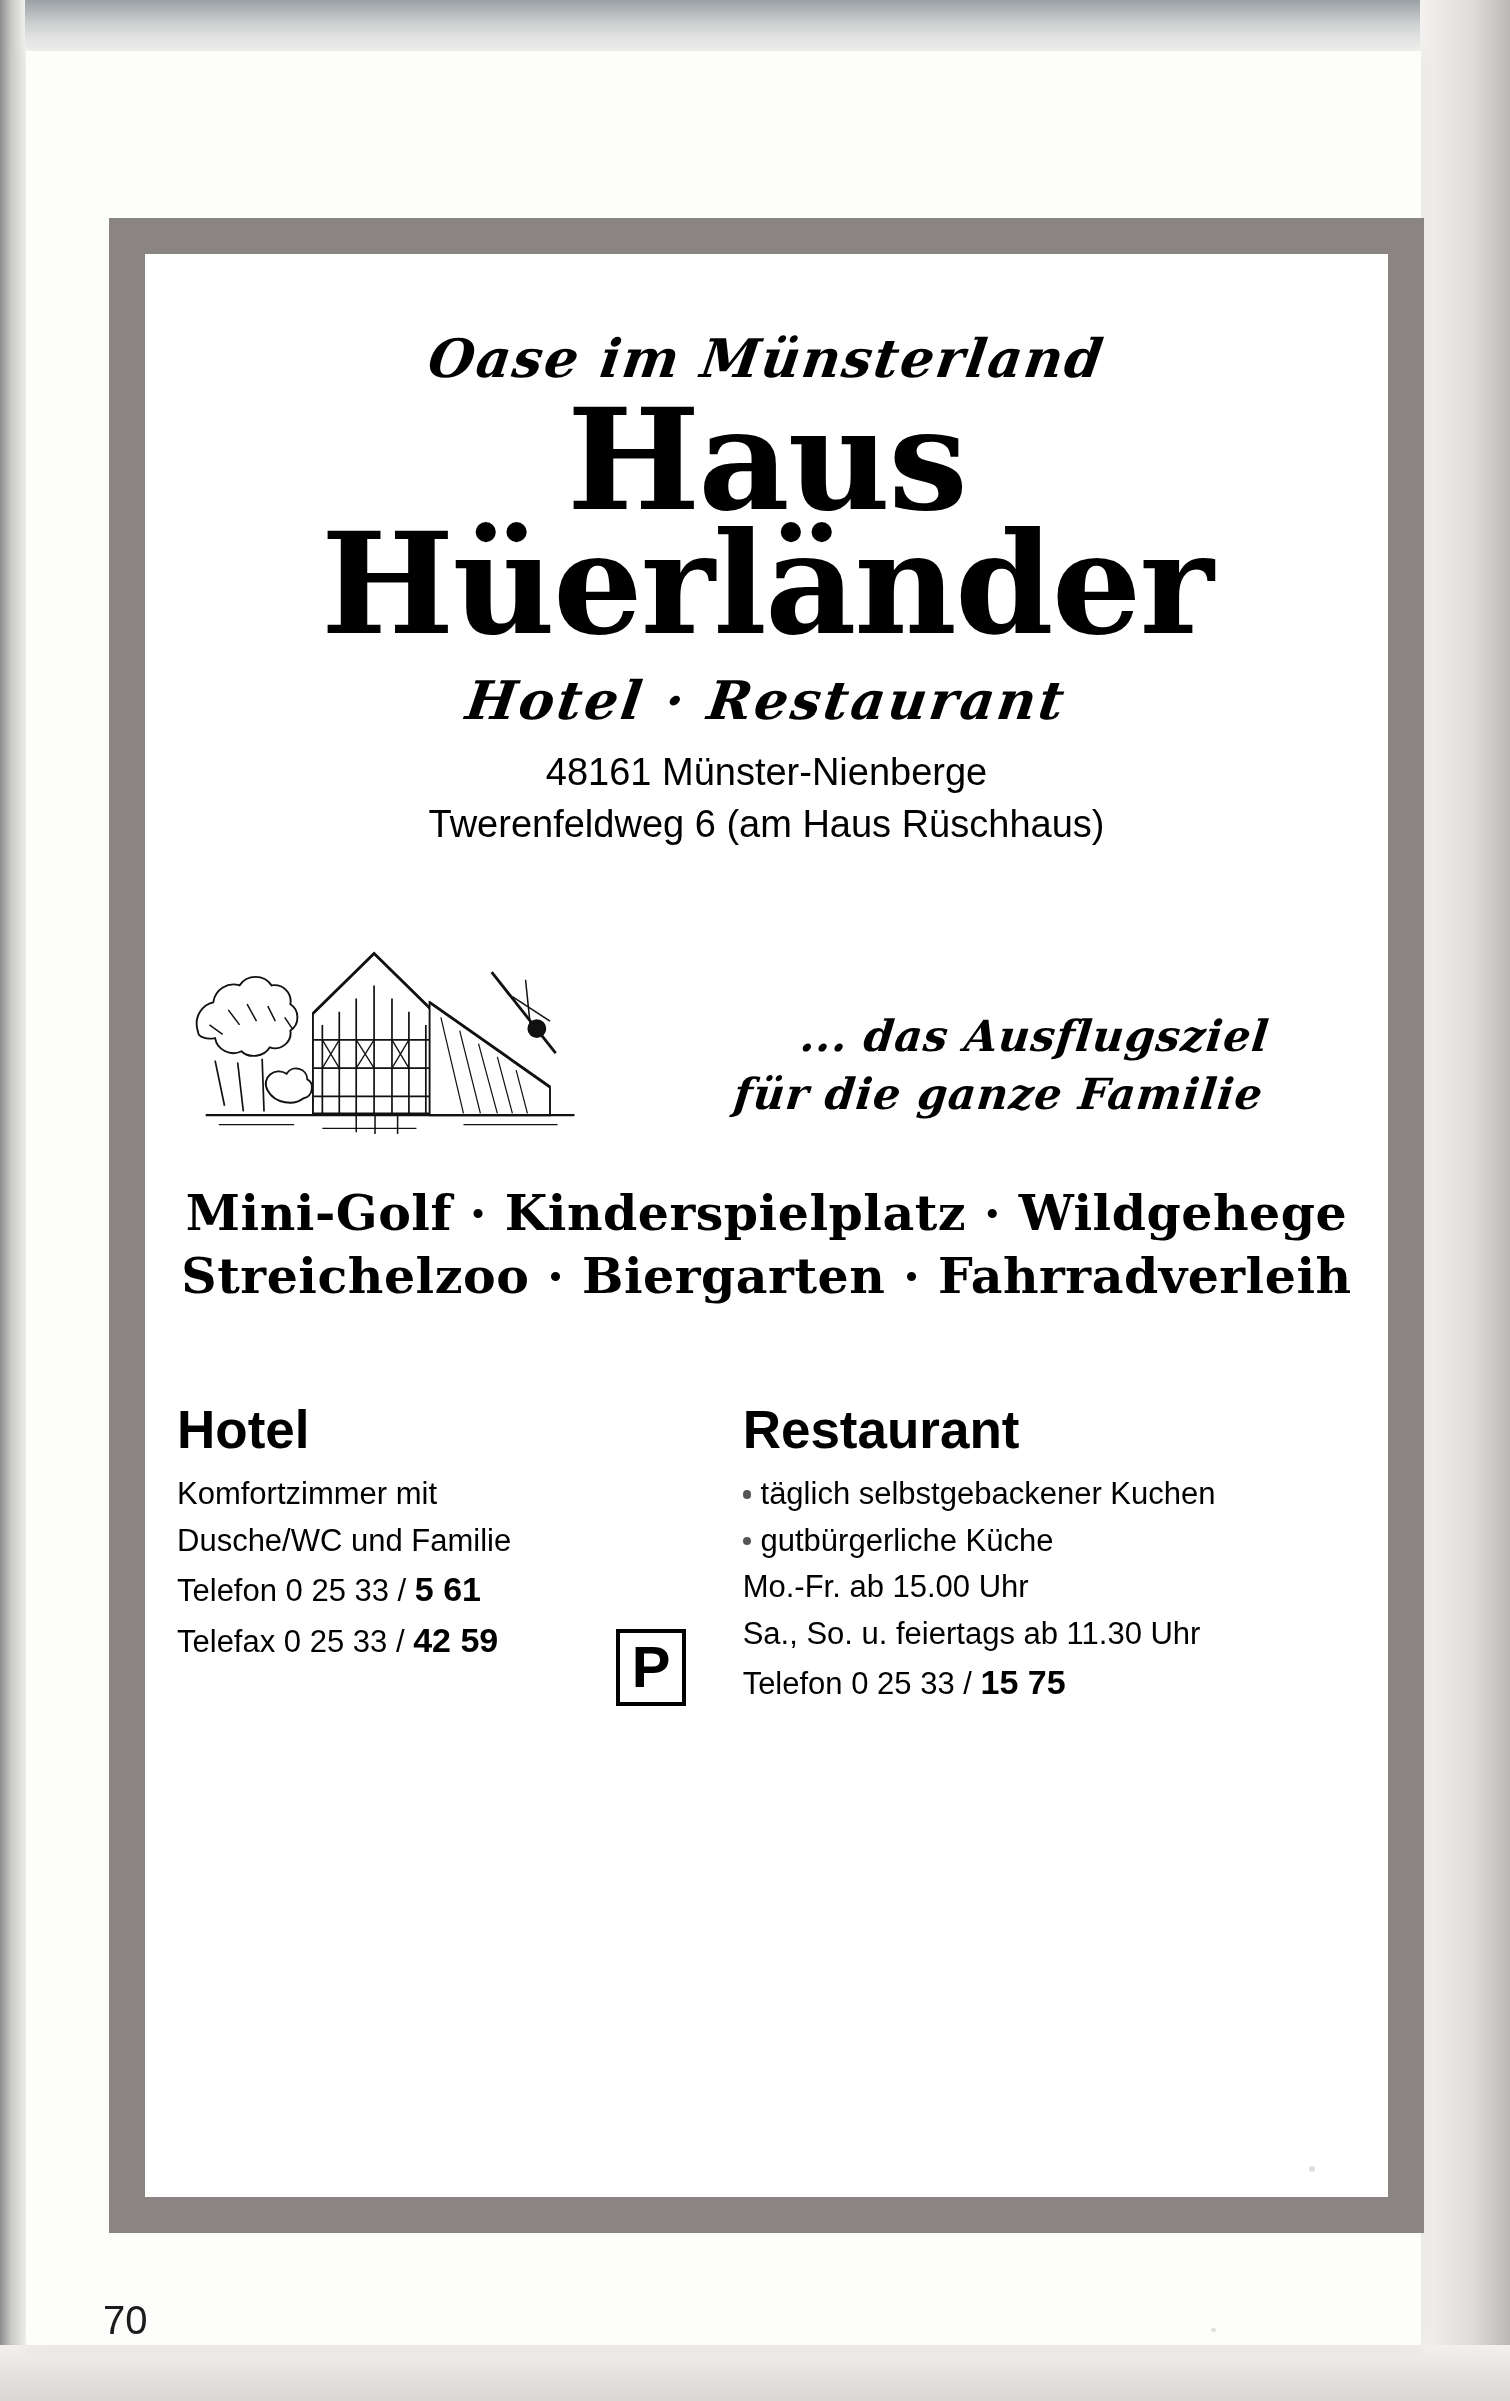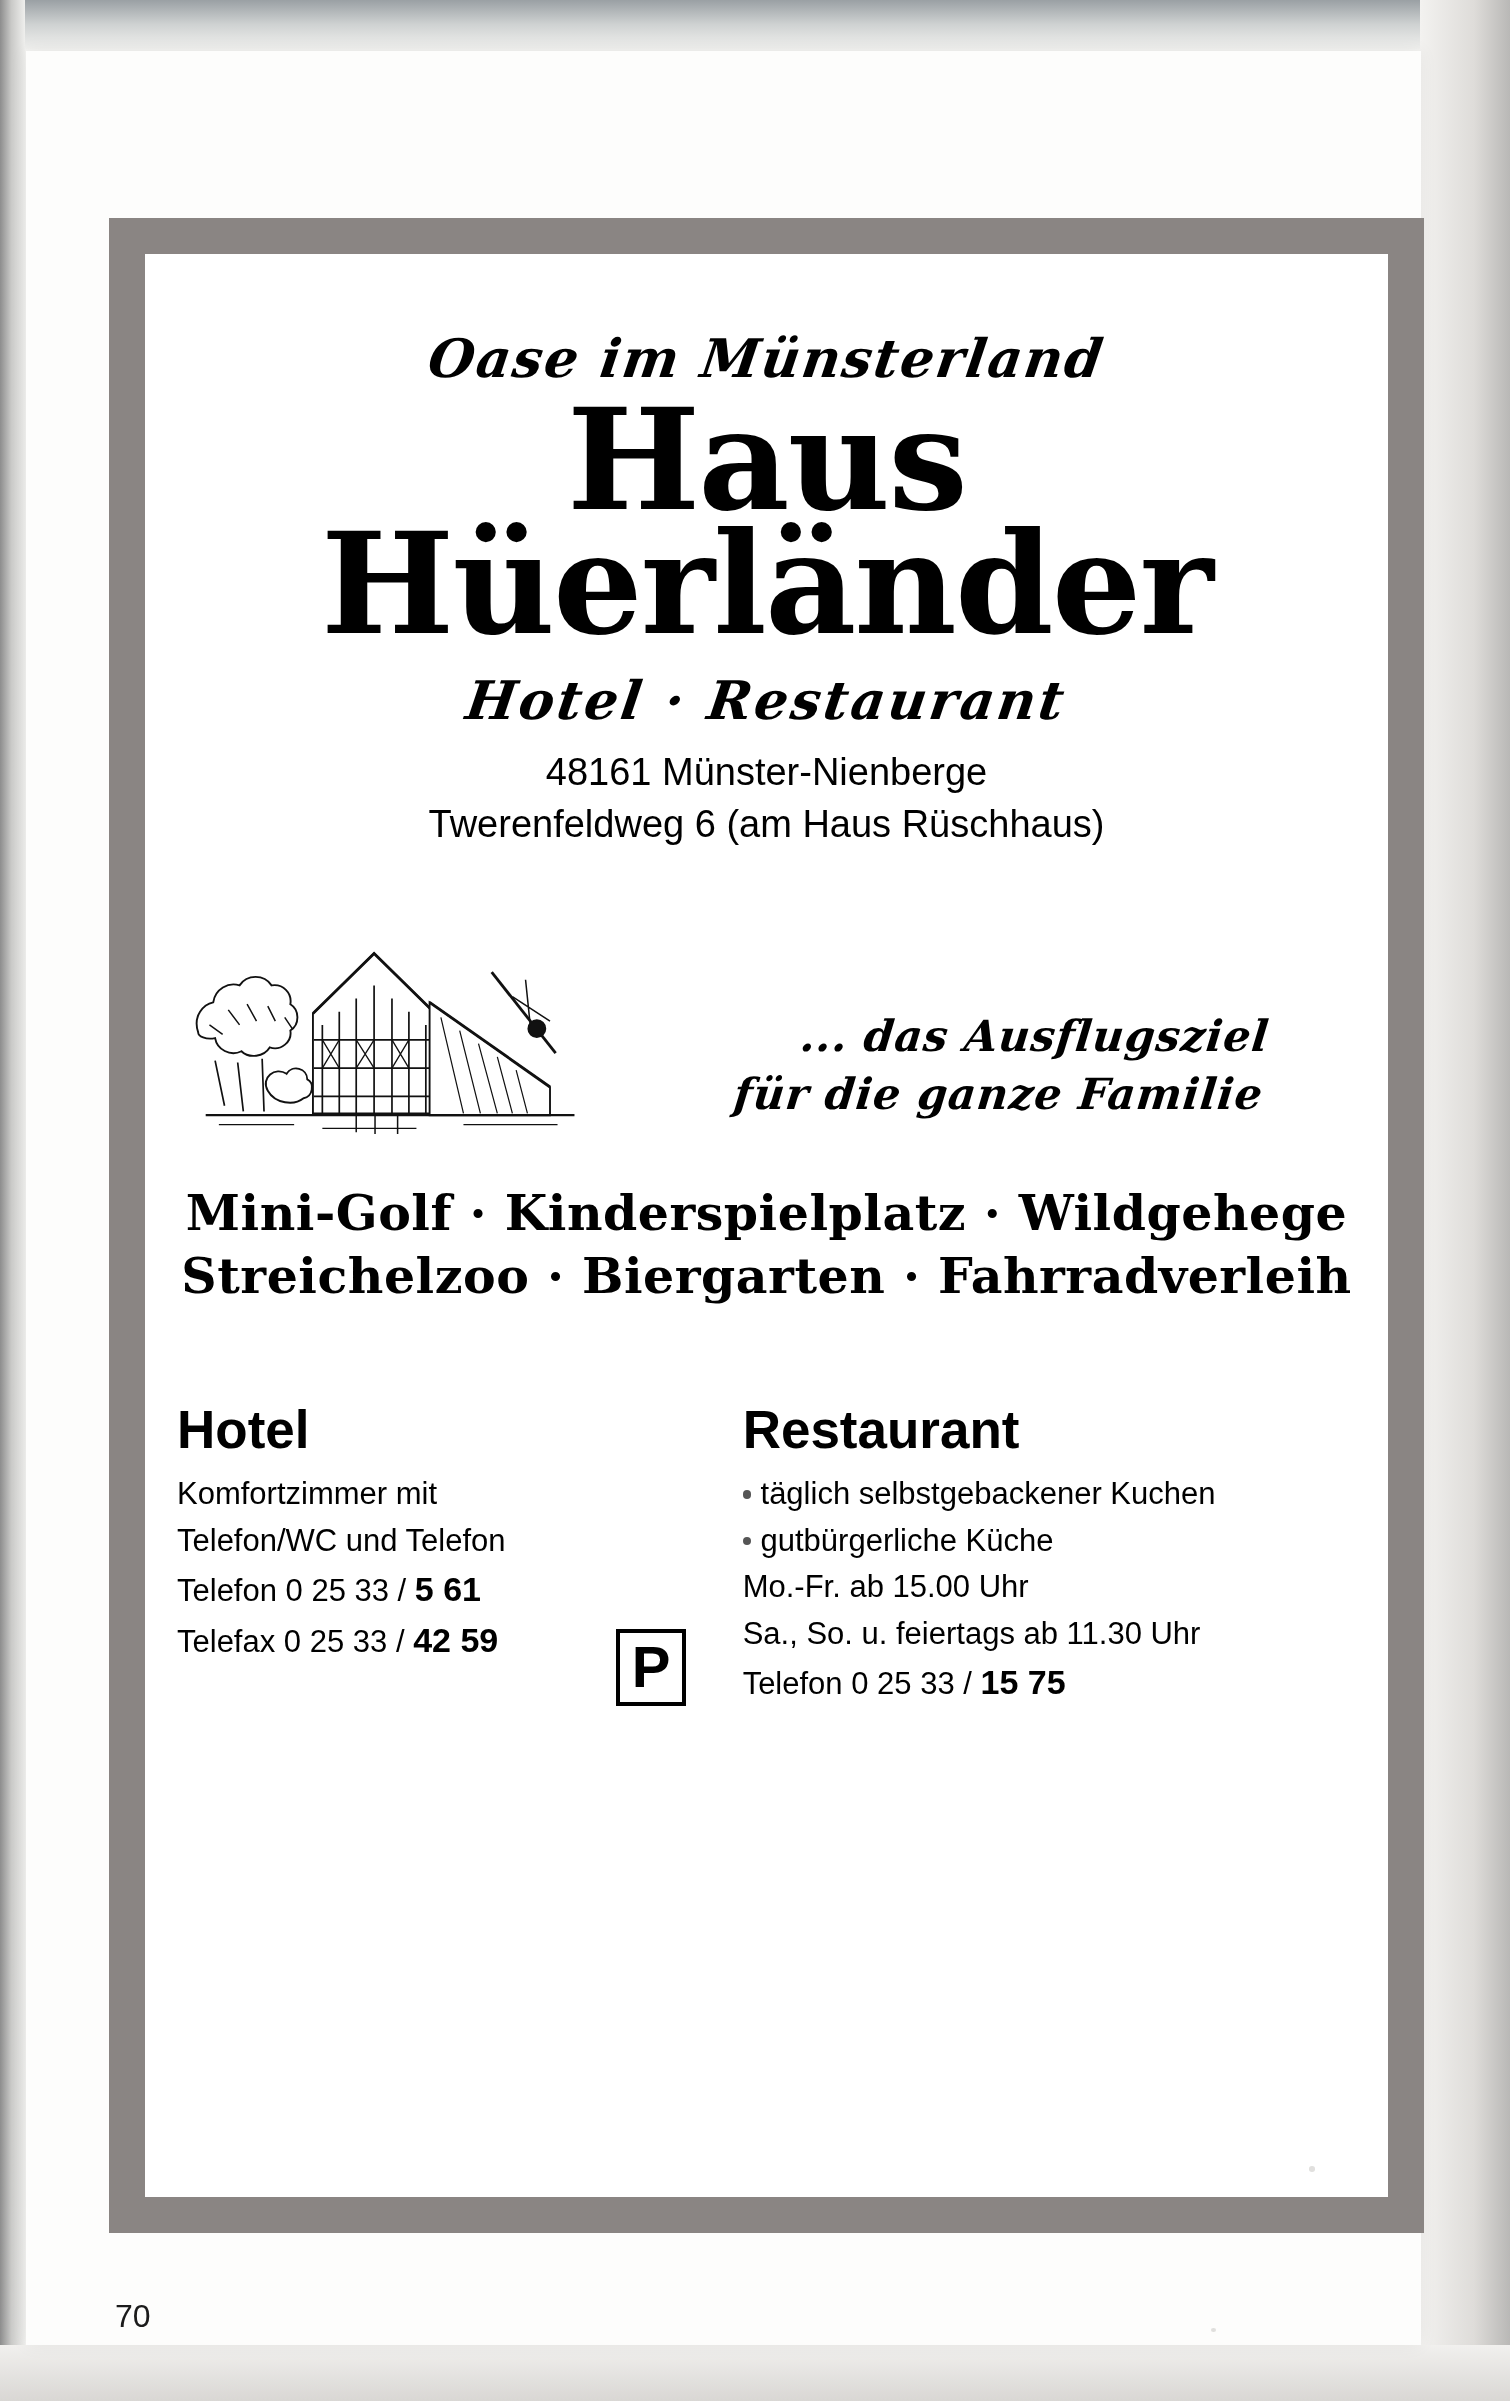--- a/index.html
+++ b/index.html
@@ -220,23 +220,23 @@
     font-family: "Liberation Sans", sans-serif;
     font-weight: bold;
     font-size: 58px;
     line-height: 68px;
     text-align: center;
   }
 
   
   .page-num {
     position: absolute;
-    left: 115px;
+    left: 103px;
     top: 2298px;
-    font-size: 32px;
+    font-size: 40px;
     font-family: "Liberation Sans", sans-serif;
     color: #1b1b1b;
   }
 
   
   .speckle {
     position: absolute;
     background: #c8c6c3;
     border-radius: 50%;
     opacity: 0.55;
@@ -307,21 +307,21 @@
 
         <div class="features">
           <div>Mini-Golf · Kinderspielplatz · Wildgehege</div>
           <div>Streichelzoo · Biergarten · Fahrradverleih</div>
         </div>
 
         <div class="cols">
           <div class="col-left">
             <div class="col-head">Hotel</div>
             <div class="line">Komfortzimmer mit</div>
-            <div class="line">Telefon/WC und Telefon</div>
+            <div class="line">Dusche/WC und Familie</div>
             <div class="line">
               <span>Telefon 0 25 33 /</span>
               <span class="num">5 61</span>
             </div>
             <div class="line">
               <span>Telefax 0 25 33 /</span>
               <span class="num">42 59</span>
             </div>
           </div>
 

